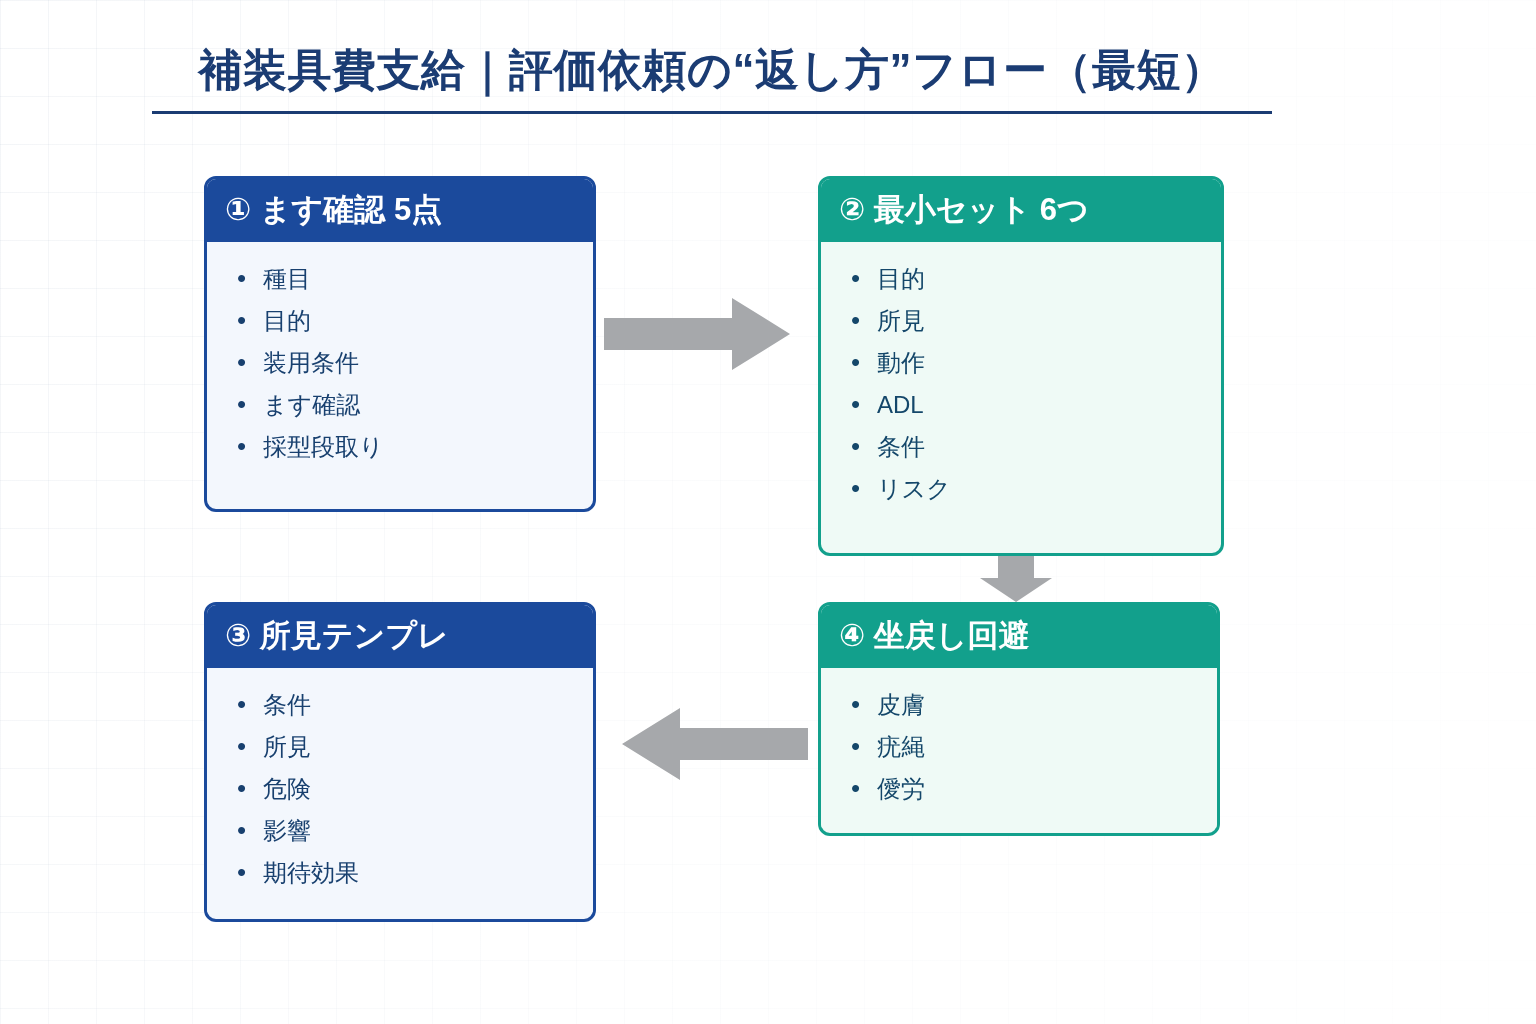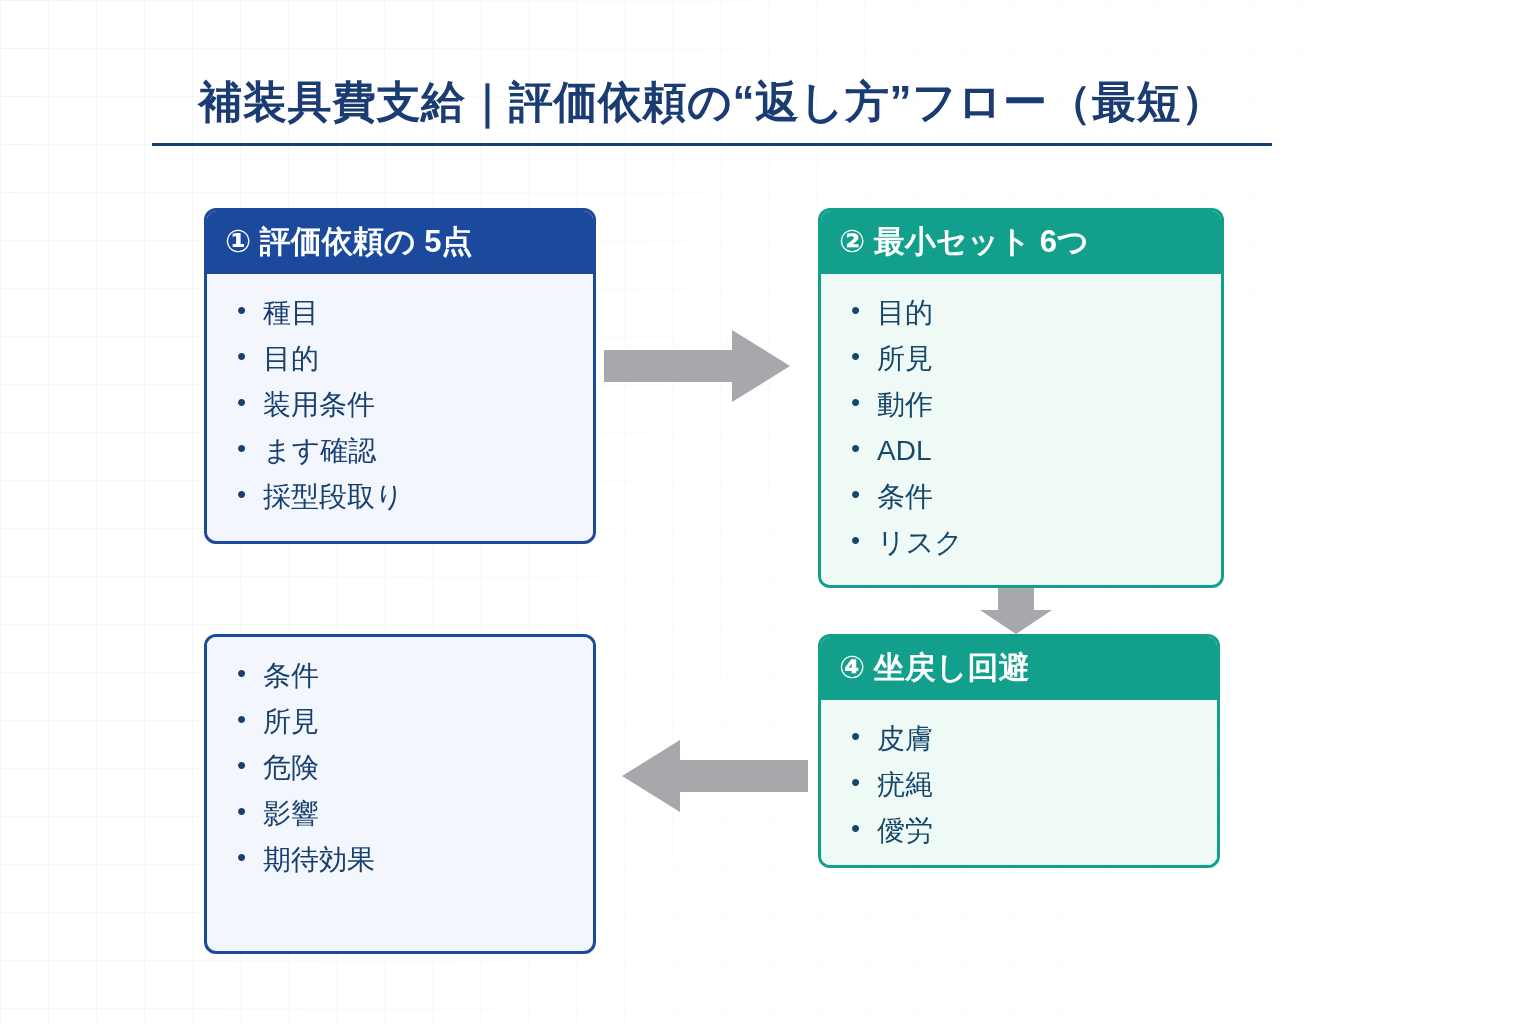--- a/index.html
+++ b/index.html
@@ -29,21 +29,20 @@
   #grid-bg-fade {
     position: absolute;
     inset: 0;
     background: linear-gradient(105deg, rgba(255,255,255,0.35) 0%, rgba(255,255,255,0.75) 45%, rgba(255,255,255,0.95) 100%);
     pointer-events: none;
   }
 
   #canvas {
     position: absolute;
     inset: 0;
-    margin-top: 32px;
   }
 
   
   #title-block {
     position: absolute;
     left: 152px;
     top: 44px;
     width: 1120px;
   }
   #page-title {
@@ -80,21 +79,21 @@
   .card-body {
     padding: 16px 18px 18px 26px;
     box-sizing: border-box;
   }
   .card-body ul {
     margin: 0;
     padding: 0;
     list-style: none;
   }
   .card-body li {
-    font-size: 28px;
+    font-size: 24px;
     line-height: 1.0;
     padding: 9px 0;
     position: relative;
     padding-left: 30px;
     white-space: nowrap;
   }
   .card-body li::before {
     content: "•";
     position: absolute;
     left: 4px;
@@ -156,21 +155,21 @@
 <div id="grid-bg-fade"></div>
 
 <div id="canvas">
 
   <div id="title-block">
     <div id="page-title">補装具費支給｜評価依頼の“返し方”フロー（最短）</div>
     <div id="title-rule"></div>
   </div>
 
   <div class="card blue" id="card-1">
-    <div class="card-header">① 評価依頼の 5点</div>
+    <div class="card-header">① ます確認 5点</div>
     <div class="card-body">
       <ul>
         <li>種目</li>
         <li>目的</li>
         <li>装用条件</li>
         <li>ます確認</li>
         <li>採型段取り</li>
       </ul>
     </div>
   </div>
@@ -183,20 +182,21 @@
         <li>所見</li>
         <li>動作</li>
         <li>ADL</li>
         <li>条件</li>
         <li>リスク</li>
       </ul>
     </div>
   </div>
 
   <div class="card blue" id="card-3">
+    <div class="card-header">③ 所見テンプレ</div>
     <div class="card-body">
       <ul>
         <li>条件</li>
         <li>所見</li>
         <li>危険</li>
         <li>影響</li>
         <li>期待効果</li>
       </ul>
     </div>
   </div>

